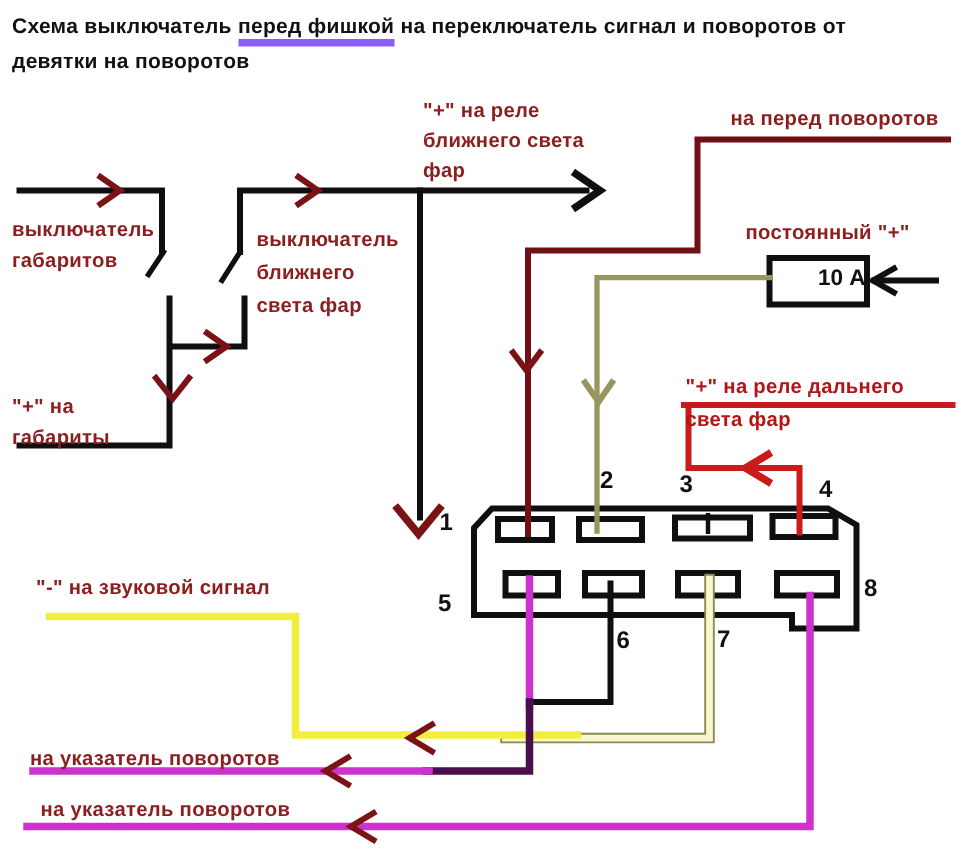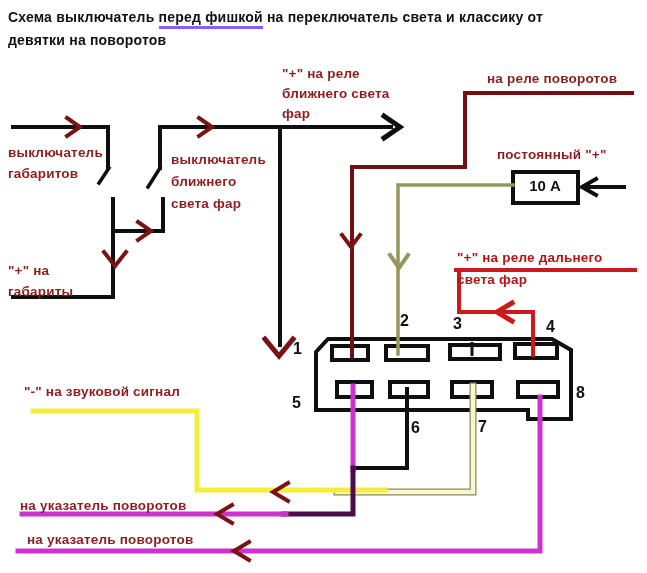--- a/index.html
+++ b/index.html
@@ -14,28 +14,28 @@
     color:#8c1e1e;
     white-space:pre-line;
     letter-spacing:0.2px;
   }
   .lbl.bright{color:#b31515;}
   #title{
     position:absolute;left:8px;top:6px;width:635px;
     font:bold 14px "Liberation Sans",sans-serif;
     color:#111111;line-height:23px;letter-spacing:0.2px;
   }
-  #title .u{border-bottom:3px solid #8b5cf6;padding-bottom:1px;}
+  #title .u{border-bottom:5px solid #8b5cf6;padding-bottom:1px;}
   .pin-num{
     position:absolute;
     font:bold 16px "Liberation Sans",sans-serif;
     color:#111111;
   }
   #fuse-label{
-    position:absolute;left:513px;top:177px;width:64px;text-align:center;
+    position:absolute;left:513px;top:177px;width:64px;text-align:right;
     font:bold 15px "Liberation Sans",sans-serif;color:#111111;
   }
 </style>
 </head>
 <body>
 
 <div id="stage">
 
   <svg id="wires" width="647" height="573" viewBox="0 0 647 573">
 
@@ -88,28 +88,28 @@
     <polyline points="390,255 399,268 408,255" fill="none" stroke-width="4" stroke-linecap="square" stroke="#96965e"></polyline>
     <polyline points="384,116 400,127 384,138" fill="none" stroke-width="5" stroke-linecap="square" stroke="#0f0f0f"></polyline>
     <polyline points="596,179 582,187 596,195" fill="none" stroke-width="4" stroke-linecap="square" stroke="#0f0f0f"></polyline>
     <polyline points="512,303 497,312 512,321" fill="none" stroke-width="5" stroke-linecap="square" stroke="#cc1a1a"></polyline>
     <polyline points="288,483 273,492 288,501" fill="none" stroke-width="4" stroke-linecap="square" stroke="#7b1316"></polyline>
     <polyline points="232,505 217,514 232,523" fill="none" stroke-width="4" stroke-linecap="square" stroke="#7b1316"></polyline>
     <polyline points="249,542 234,551 249,560" fill="none" stroke-width="4" stroke-linecap="square" stroke="#7b1316"></polyline>
   </svg>
 
   <div id="title">
-    <span>Схема выключатель </span><span class="u">перед фишкой</span><span> на переключатель света и классику от</span><br>
+    <span>Схема выключатель </span><span class="u">перед фишкой</span><span> на переключатель сигнал и поворотов от</span><br>
     <span>девятки на поворотов</span>
   </div>
 
   <div class="lbl" style="left:282px;top:64px;line-height:20px;">"+" на реле
 ближнего света
 фар</div>
-  <div class="lbl" style="left:487px;top:71px;">на реле поворотов</div>
+  <div class="lbl" style="left:487px;top:71px;">на перед поворотов</div>
   <div class="lbl" style="left:8px;top:142px;line-height:21px;">выключатель
 габаритов</div>
   <div class="lbl" style="left:171px;top:149px;line-height:22px;">выключатель
 ближнего
 света фар</div>
   <div class="lbl" style="left:497px;top:147px;">постоянный "+"</div>
   <div class="lbl" style="left:8px;top:260px;line-height:21px;">"+" на
 габариты</div>
   <div class="lbl bright" style="left:457px;top:247px;line-height:22px;">"+" на реле дальнего
 света фар</div>

